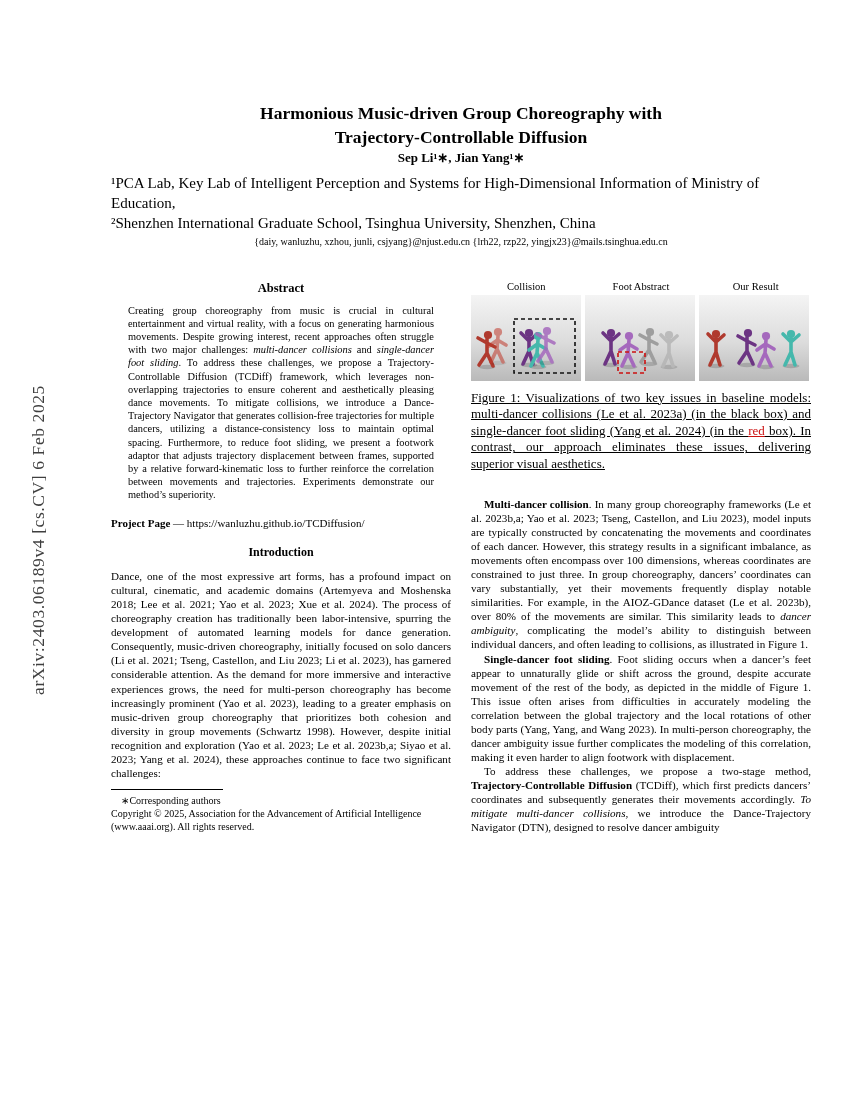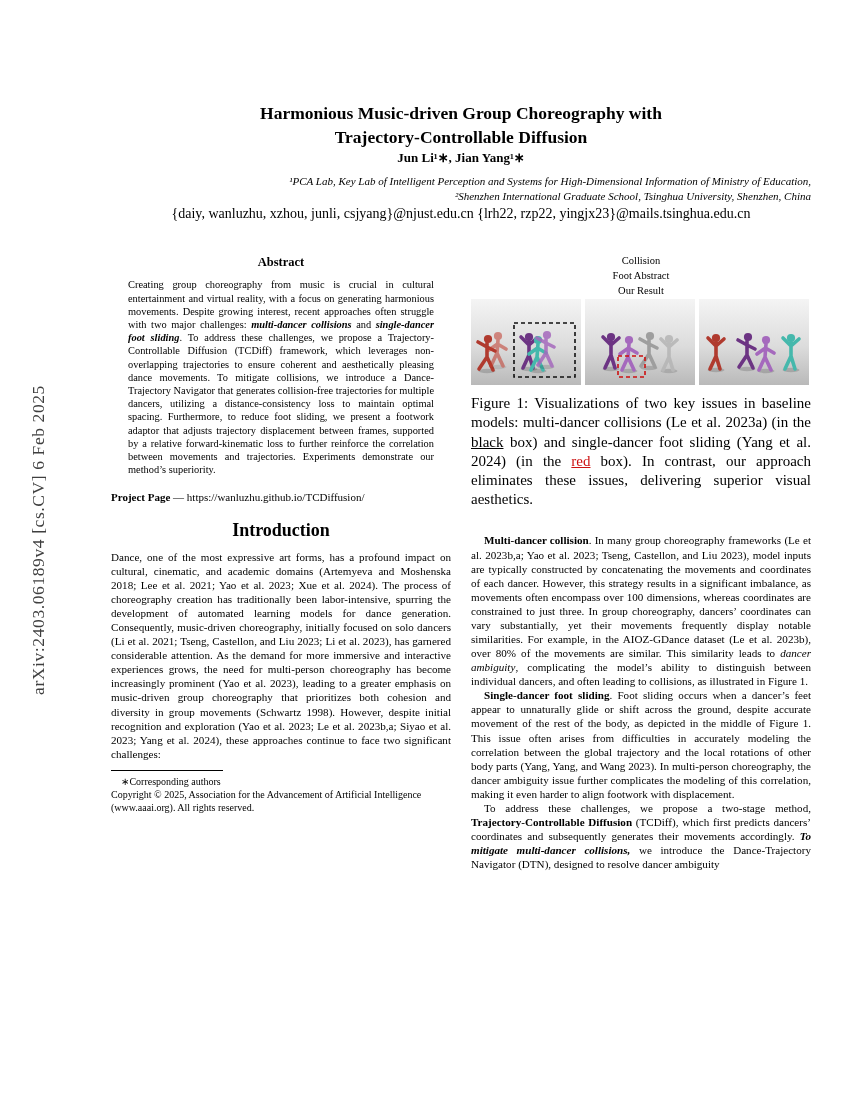--- a/index.html
+++ b/index.html
@@ -14,53 +14,53 @@
     position:absolute; left:38px; top:540px;
     transform:translate(-50%,-50%) rotate(-90deg);
     white-space:nowrap; font-size:17.5px; letter-spacing:.6px; color:#3f3f3f;
   }
 
   .content { position:absolute; left:75px; top:102px; width:700px;margin-left:36px; }
 
   .title { text-align:center; font-size:17.5px; font-weight:bold; line-height:1.35; }
   .authors { text-align:center; font-size:13px; font-weight:bold; line-height:1.4; }
   .authors.first { margin-top:11px; }
-  .affil { text-align:right; font-size:11px; line-height:1.33;font-style:italic; }
+  .affil { text-align:left; font-size:15px; line-height:1.33; }
   .affil.first { margin-top:7px; }
-  .emails { text-align:center; font-size:14px; line-height:1.33; margin-top:1px; }
+  .emails { text-align:center; font-size:10px; line-height:1.33; margin-top:1px; }
 
   .columns { display:flex; gap:20px; margin-top:32px; }
   .col { width:340px; }
 
   .abstract-heading { text-align:center; font-size:12.5px; font-weight:bold; margin-bottom:8px; }
   .abs-text { font-size:10.4px; line-height:1.27; text-align:justify; padding:0 17px; }
 
   .b  { font-weight:bold; }
   .i  { font-style:italic; }
-  .bi { font-weight:bold; font-style:italic; }
+  .bi { font-weight:normal; font-style:italic; }
   .u  { text-decoration:underline; }
   .red{ color:#cc1111; }
 
   .project-page { font-size:11px; line-height:1.3; margin-top:14px; }
-  .section-heading { text-align:center; font-size:18px; font-weight:bold; margin-top:15px; margin-bottom:9px; }
+  .section-heading { text-align:center; font-size:12px; font-weight:bold; margin-top:15px; margin-bottom:9px; }
 
   .body-text { font-size:11.1px; line-height:1.27; text-align:justify; }
   .indent { text-indent:13px; }
   .first-body { margin-top:24px; }
 
   .footnote { margin-top:9px; font-size:10px; line-height:1.32; }
   .footnote-rule { width:112px; border-top:1px solid #000; margin-bottom:4px; }
   .fn-line1 { text-indent:10px; }
 
   figure { margin:0; }
-  .fig-labels { display:flex; gap:4px; font-size:10.5px; margin-bottom:3px;flex-direction:column; }
+  .fig-labels { display:flex; gap:4px; font-size:10.5px; margin-bottom:3px; }
   .fig-labels span { flex:1; text-align:center; }
   .fig-panels { display:flex; gap:4px; }
   .fig-panels svg { display:block; }
-  .caption { font-size:15px; line-height:1.28; text-align:justify; margin-top:9px; }
+  .caption { font-size:13px; line-height:1.28; text-align:justify; margin-top:9px;text-decoration:underline; }
 </style>
 </head>
 <body>
 
 <div class="page">
 
   <svg width="0" height="0" style="position:absolute" aria-hidden="true">
     <defs>
       <g id="pose-a">
         <ellipse cx="0" cy="2" rx="8.5" ry="2.2" fill="rgba(0,0,0,0.16)"></ellipse>
@@ -82,21 +82,21 @@
 
   <div class="arxiv-sidebar">arXiv:2403.06189v4 [cs.CV] 6 Feb 2025</div>
 
   <div class="content">
 
     <h1 class="title">
       <span>Harmonious Music-driven Group Choreography with</span><br>
       <span>Trajectory-Controllable Diffusion</span>
     </h1>
 
-    <div class="authors">Jun Li¹∗, Jian Yang¹∗</div>
+    <div class="authors">Sep Li¹∗, Jian Yang¹∗</div>
 
     <div class="affil first">¹PCA Lab, Key Lab of Intelligent Perception and Systems for High-Dimensional Information of Ministry of Education,</div>
     <div class="affil">²Shenzhen International Graduate School, Tsinghua University, Shenzhen, China</div>
     <div class="emails">{daiy, wanluzhu, xzhou, junli, csjyang}@njust.edu.cn {lrh22, rzp22, yingjx23}@mails.tsinghua.edu.cn</div>
 
     <div class="columns">
 
       <div class="col">
 
         <section>

